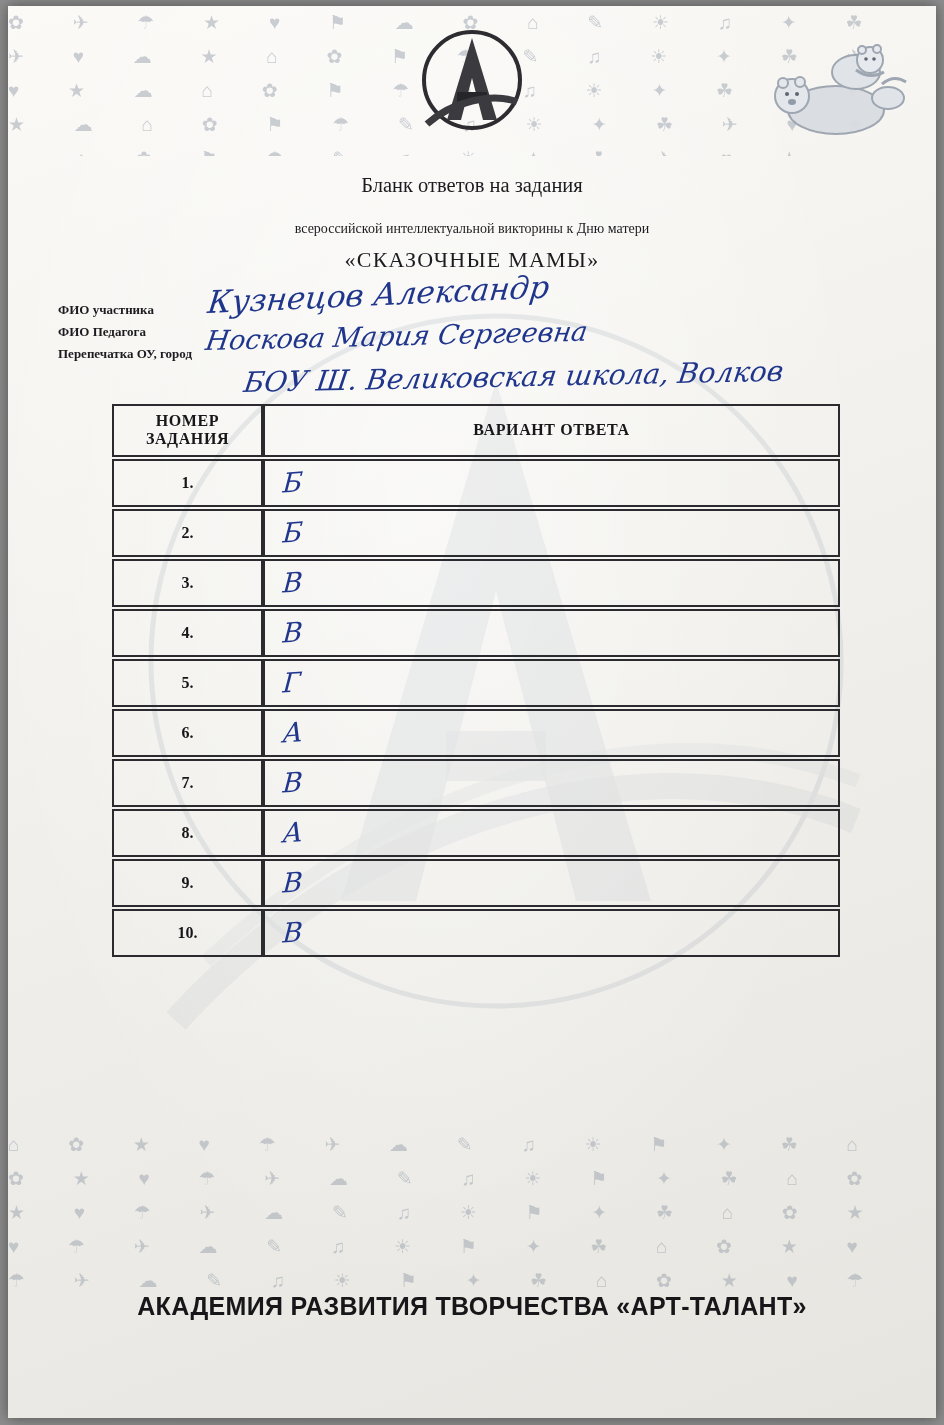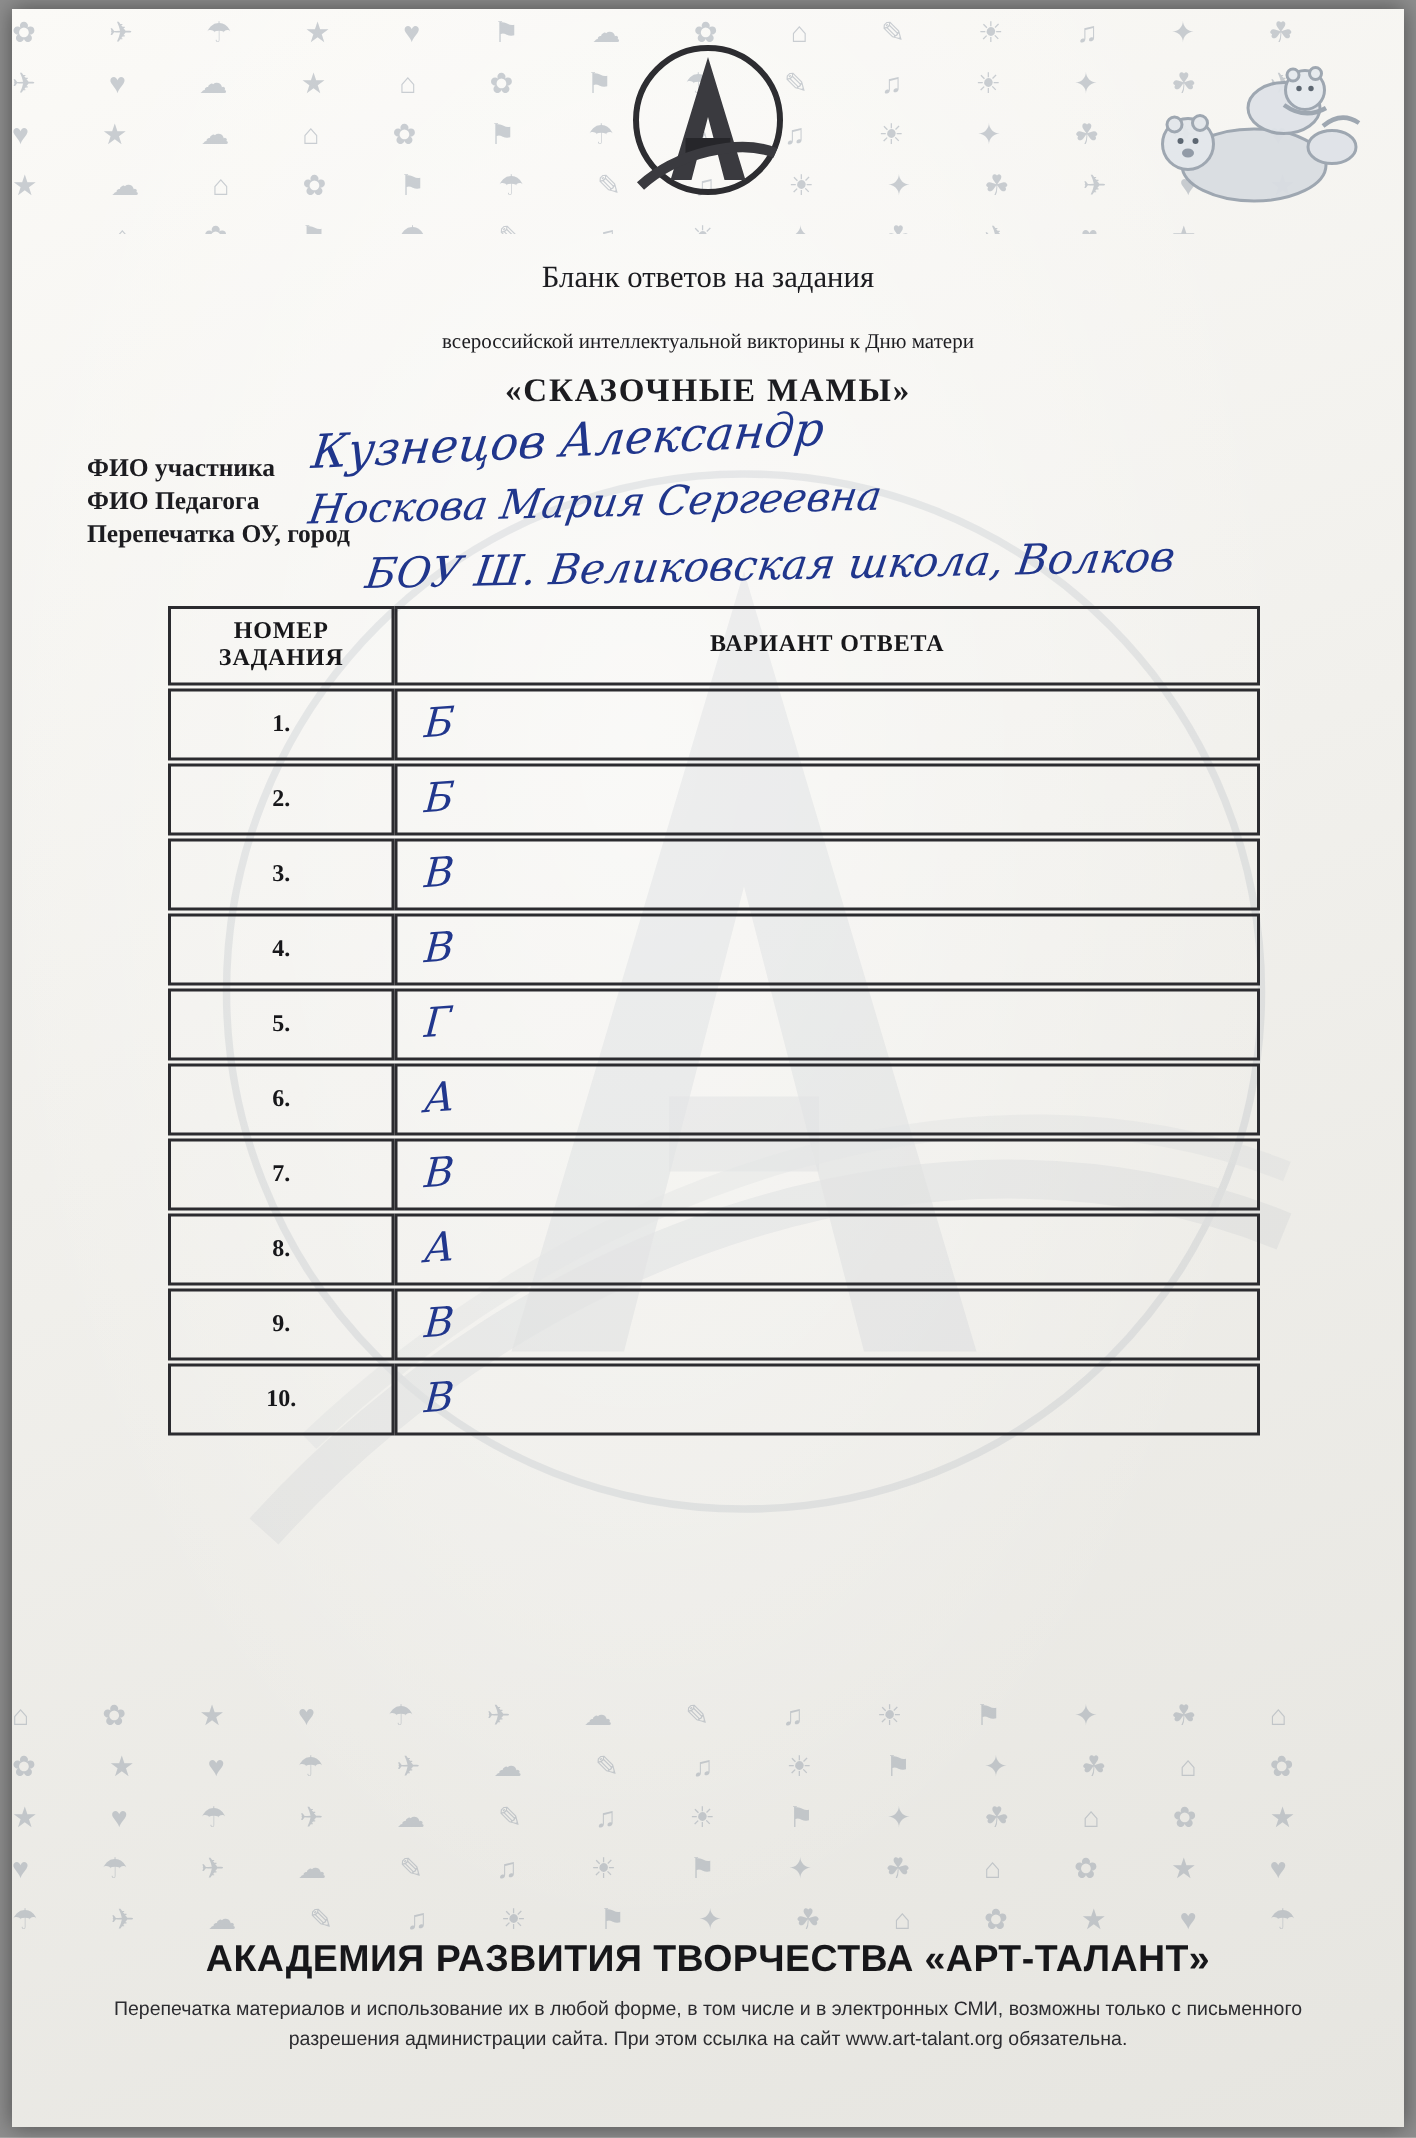--- a/index.html
+++ b/index.html
@@ -98,21 +98,21 @@
     top: 168px;
     width: 100%;
     text-align: center;
     color: #1c1c20;
   }
   .title-l1 { font-size: 20.5px; }
   .title-l2 { font-size: 14px; margin-top: 24px; }
   .title-l3 {
     margin-top: 10px;
     font-size: 22px;
-    font-weight: bold;
+    font-weight: normal;
     letter-spacing: 1.2px;
   }
 
   
   .fields {
     position: absolute;
     left: 50px;
     top: 296px;
     width: 840px;
   }
@@ -120,21 +120,21 @@
     position: relative;
     height: 20px;
     margin-bottom: 2px;
   }
   .field-label {
     position: absolute;
     left: 0;
     top: 0;
     font-family: "Liberation Serif", serif;
     font-weight: bold;
-    font-size: 17px;
+    font-size: 13px;
     color: #1c1c20;
     white-space: nowrap;
   }
   .hand {
     position: absolute;
     font-family: "DejaVu Serif", serif;
     font-style: italic;
     color: #20368c;
     white-space: nowrap;
     transform-origin: left center;
@@ -332,16 +332,15 @@
         <tr>
           <td class="num">10.</td>
           <td class="ans"><span class="ans-hand">В</span></td>
         </tr>
       </tbody>
     </table>
   </div>
 
   <div class="footer">
     <div class="footer-title">АКАДЕМИЯ РАЗВИТИЯ ТВОРЧЕСТВА «АРТ-ТАЛАНТ»</div>
-    <div class="footer-note">Перепечатка материалов и использование их в любой форме, в том числе и в электронных СМИ, возможны только с письменного разрешения администрации сайта. При этом ссылка на сайт www.art-talant.org обязательна.</div>
   </div>
 
 </div>
 
 </body></html>

